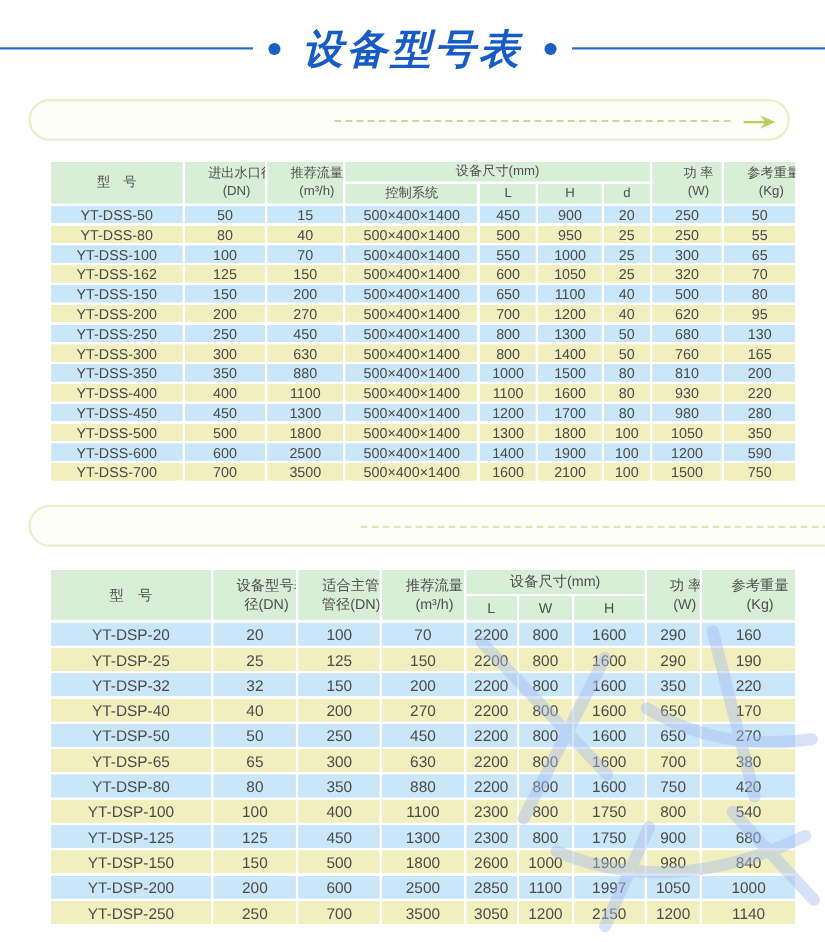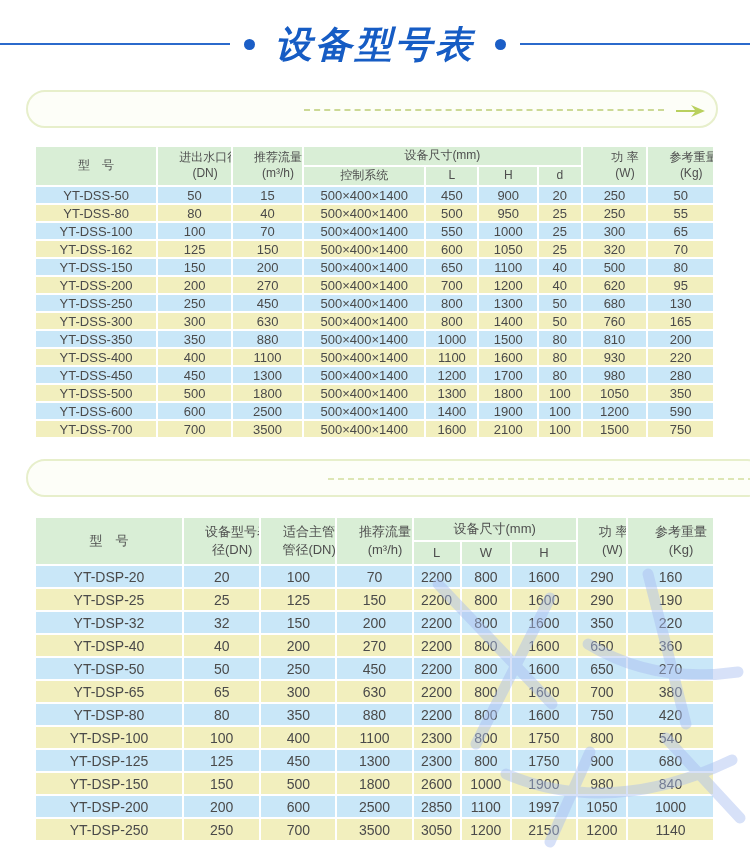--- a/index.html
+++ b/index.html
@@ -65,21 +65,21 @@
     top: 17px;
     border-top: 2px dashed #ccd996;
   }
   .plane-icon {
     position: absolute;
     right: 10px; top: 7px;
     width: 32px; height: 24px;
   }
 
   
-  .spec-table-wrap { position: absolute; left: 34px; width: 681px; }
+  .spec-table-wrap { position: absolute; left: 44px; width: 681px; }
   table { border-collapse: collapse; width: 100%; table-layout: fixed; }
   th, td {
     border: 2px solid #ffffff;
     text-align: center;
     vertical-align: middle;
     overflow: hidden;
     white-space: nowrap;
   }
   thead th {
     background: #d9eed6;
@@ -408,21 +408,21 @@
         </tr>
         <tr class="row-b">
           <td>YT-DSP-40</td>
           <td>40</td>
           <td>200</td>
           <td>270</td>
           <td>2200</td>
           <td>800</td>
           <td>1600</td>
           <td>650</td>
-          <td>360</td>
+          <td>170</td>
         </tr>
         <tr class="row-a">
           <td>YT-DSP-50</td>
           <td>50</td>
           <td>250</td>
           <td>450</td>
           <td>2200</td>
           <td>800</td>
           <td>1600</td>
           <td>650</td>

